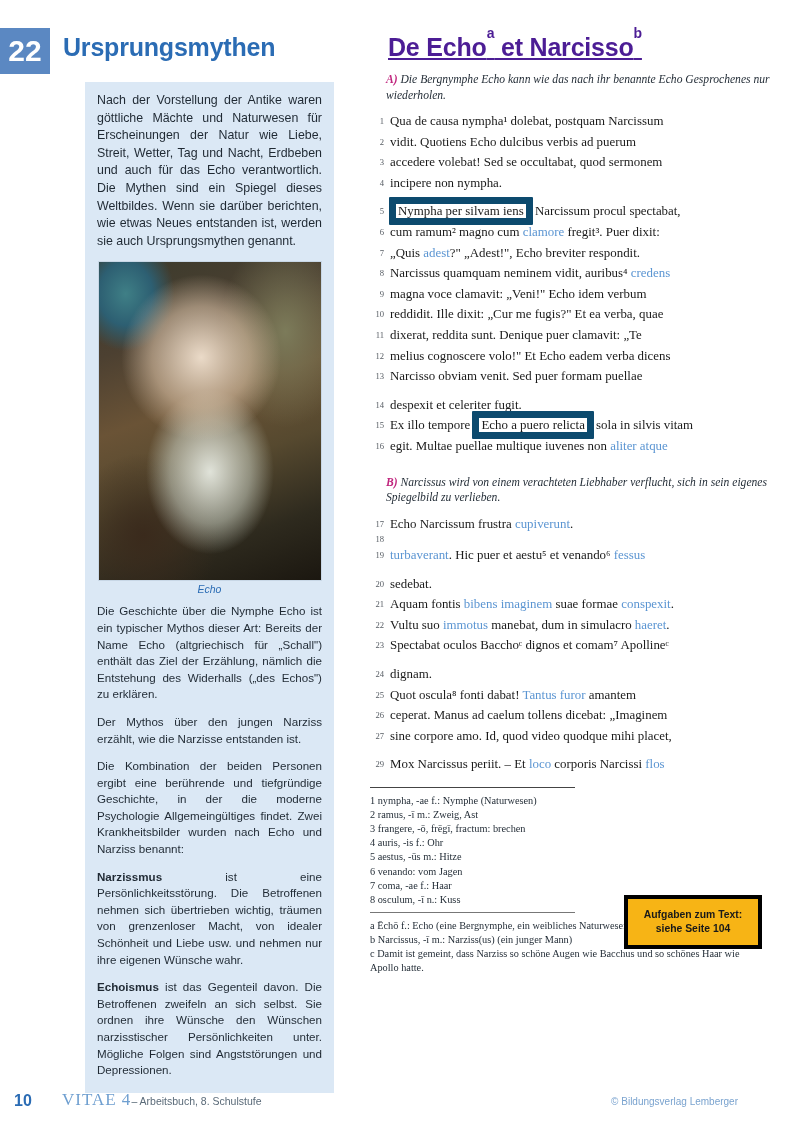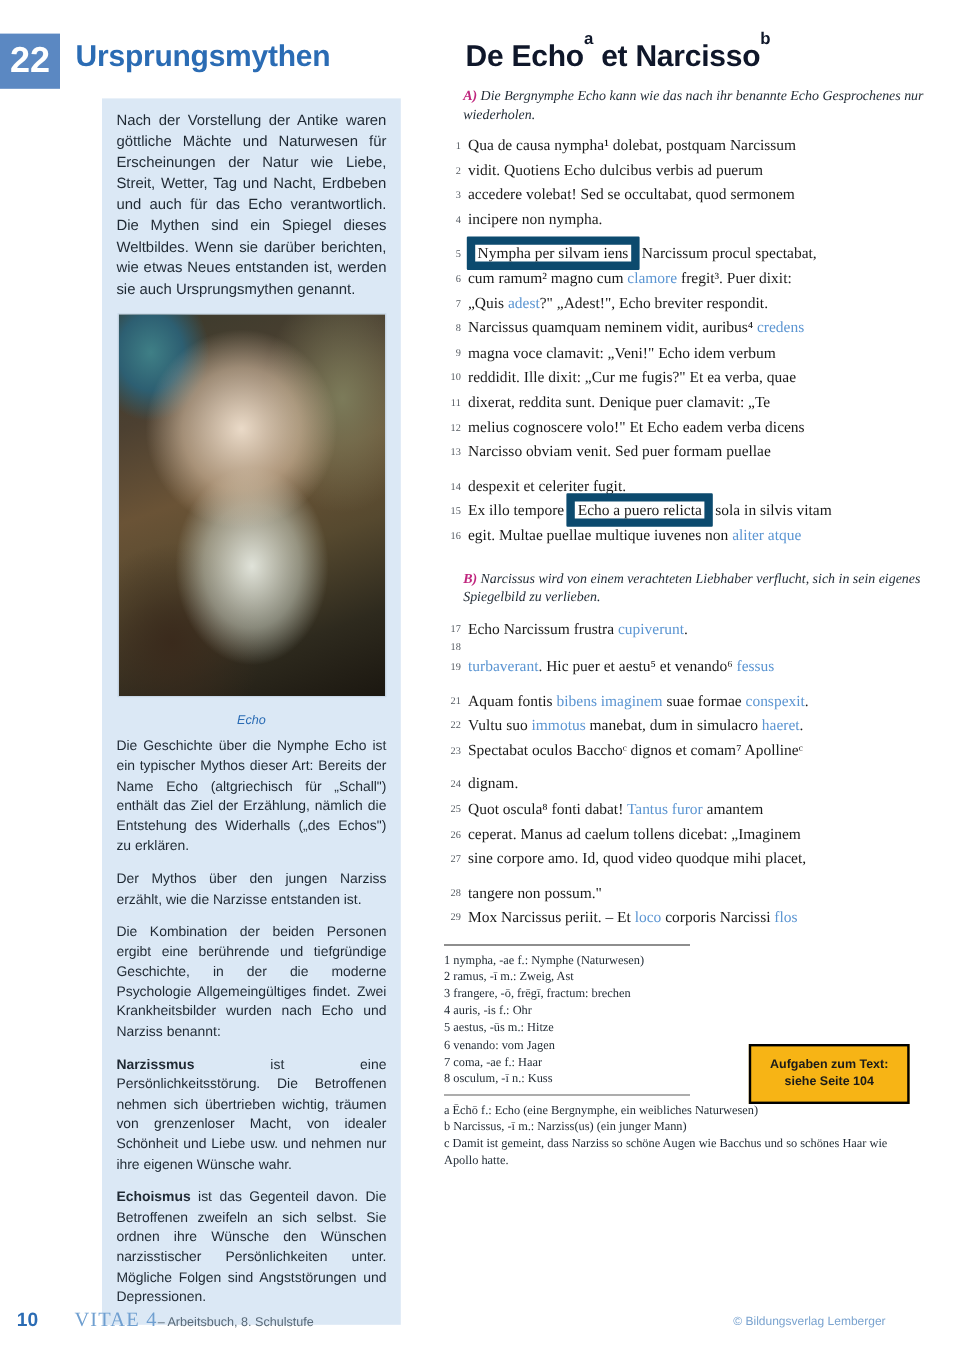--- a/index.html
+++ b/index.html
@@ -21,22 +21,23 @@
     display:flex; align-items:center; justify-content:center;
     letter-spacing:0px;
   }
   .left-title {
     position:absolute; left:63px; top:33px;
     font-size:25px; font-weight:bold; color:#2b6cb4;
     letter-spacing:-0.2px;
   }
   .right-title {
     position:absolute; left:388px; top:33px;
-    font-size:25px; font-weight:bold; color:#0f172a;
+    font-size:25px; font-weight:bold; color:#4c1d95;
     letter-spacing:-0.2px;
+    text-decoration:underline;
   }
   .right-title sup { font-size:14px; top:-0.65em; position:relative; }
 
   
   .left-col {
     position:absolute; left:85px; top:82px;
     width:249px;
     background:#dbe8f5;
     padding:10px 12px 14px 12px;
     box-sizing:border-box;
@@ -58,21 +59,21 @@
     background:
       radial-gradient(ellipse 58% 42% at 46% 30%, rgba(242,226,208,0.95) 0%, rgba(228,203,176,0.55) 38%, rgba(0,0,0,0) 62%),
       radial-gradient(ellipse 40% 36% at 50% 66%, rgba(236,240,232,0.92) 0%, rgba(214,222,210,0.5) 45%, rgba(0,0,0,0) 72%),
       radial-gradient(ellipse 22% 18% at 12% 10%, #3f7f86 0%, #2d5f72 55%, rgba(0,0,0,0) 100%),
       radial-gradient(ellipse 30% 30% at 84% 22%, #7c7b5a 0%, rgba(60,55,38,0) 100%),
       radial-gradient(ellipse 34% 26% at 20% 86%, #3a2a1c 0%, rgba(30,22,14,0) 100%),
       linear-gradient(160deg, #3a3a2c 0%, #4c4031 24%, #6a5336 44%, #56492f 62%, #2e2a1e 82%, #1b1710 100%);
   }
   .figure-caption {
     font-size:10.5px; font-style:italic; color:#2b6cb4;
-    margin-top:13px; text-align:center;
+    margin-top:2px; text-align:center;
   }
 
   
   .right-col {
     position:absolute; left:370px; top:72px; width:420px;font-family:Liberation Serif, serif;
   }
   .section-intro {
     font-size:11.6px; font-style:italic; line-height:15.5px;
     color:#1f2933; margin:0 0 9px 16px; width:390px;
   }
@@ -96,23 +97,23 @@
   }
 
   
   .fn-rule { width:205px; height:1px; background:#444; margin:12px 0 6px 0; }
   .fn-rule2 { width:205px; height:1px; background:#777; margin:5px 0 6px 0; }
   .fn-list { font-size:10.3px; line-height:14.1px; color:#1f2933; }
   .fn-list div { white-space:nowrap; }
   .fn-list2 { font-size:10.3px; line-height:14.1px; color:#1f2933; width:395px; }
 
   .task-box {
-    position:absolute; left:624px; top:870px;
+    position:absolute; left:624px; top:895px;
     width:118px; padding:9px 6px;
-    background:#f7b415; border:2px solid #000000;
+    background:#f7b415; border:4px solid #000000;
     text-align:center; font-size:10.4px; font-weight:bold;
     line-height:14px; color:#1a1a1a;
   }
 
   
   .footer { position:absolute; left:0; top:1088px; width:800px; height:30px; }
   .pg-num {
     position:absolute; left:14px; top:4px;
     font-size:16px; font-weight:bold; color:#2b6cb4;
   }
@@ -249,20 +250,24 @@
         <div class="vline">
           <span class="lnum">18</span>
         </div>
         <div class="vline">
           <span class="lnum">19</span>
           <span class="vtext"><span class="hl">turbaverant</span><span>. Hic puer et aestu⁵ et venando⁶ </span><span class="hl">fessus</span></span>
         </div>
       </div>
     <div class="text-block" id="blk5">
         <div class="vline">
+          <span class="lnum">20</span>
+          <span class="vtext"><span>sedebat.</span></span>
+        </div>
+        <div class="vline">
           <span class="lnum">21</span>
           <span class="vtext"><span>Aquam fontis </span><span class="hl">bibens imaginem</span><span> suae formae </span><span class="hl">conspexit</span><span>.</span></span>
         </div>
         <div class="vline">
           <span class="lnum">22</span>
           <span class="vtext"><span>Vultu suo </span><span class="hl">immotus</span><span> manebat, dum in simulacro </span><span class="hl">haeret</span><span>.</span></span>
         </div>
         <div class="vline">
           <span class="lnum">23</span>
           <span class="vtext"><span>Spectabat oculos Bacchoᶜ dignos et comam⁷ Apollineᶜ</span></span>
@@ -280,24 +285,20 @@
         <div class="vline">
           <span class="lnum">26</span>
           <span class="vtext"><span>ceperat. Manus ad caelum tollens dicebat: „Imaginem</span></span>
         </div>
         <div class="vline">
           <span class="lnum">27</span>
           <span class="vtext"><span>sine corpore amo. Id, quod video quodque mihi placet,</span></span>
         </div>
       </div>
     <div class="text-block" id="blk7">
-        <div class="vline">
-          <span class="lnum">28</span>
-          <span class="vtext"><span>tangere non possum."</span></span>
-        </div>
         <div class="vline">
           <span class="lnum">29</span>
           <span class="vtext"><span>Mox Narcissus periit. – Et </span><span class="hl">loco</span><span> corporis Narcissi </span><span class="hl">flos</span></span>
         </div>
       </div>
 
     <div class="fn-rule"></div>
     <div class="fn-list" id="fn-num">
         <div>1 nympha, -ae f.: Nymphe (Naturwesen)</div>
         <div>2 ramus, -ī m.: Zweig, Ast</div>

